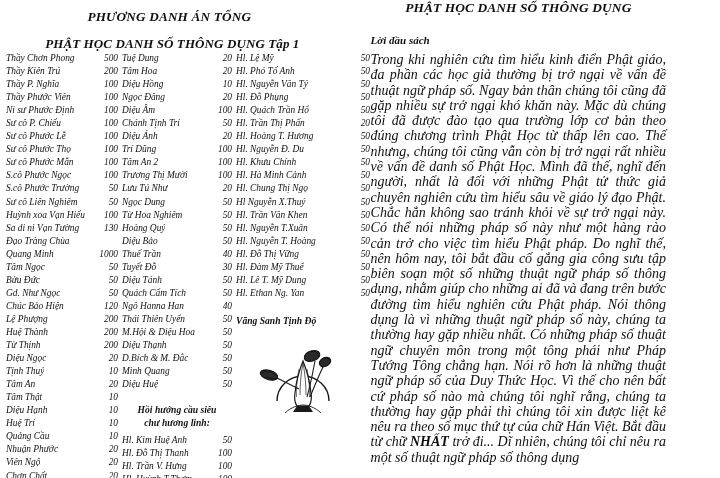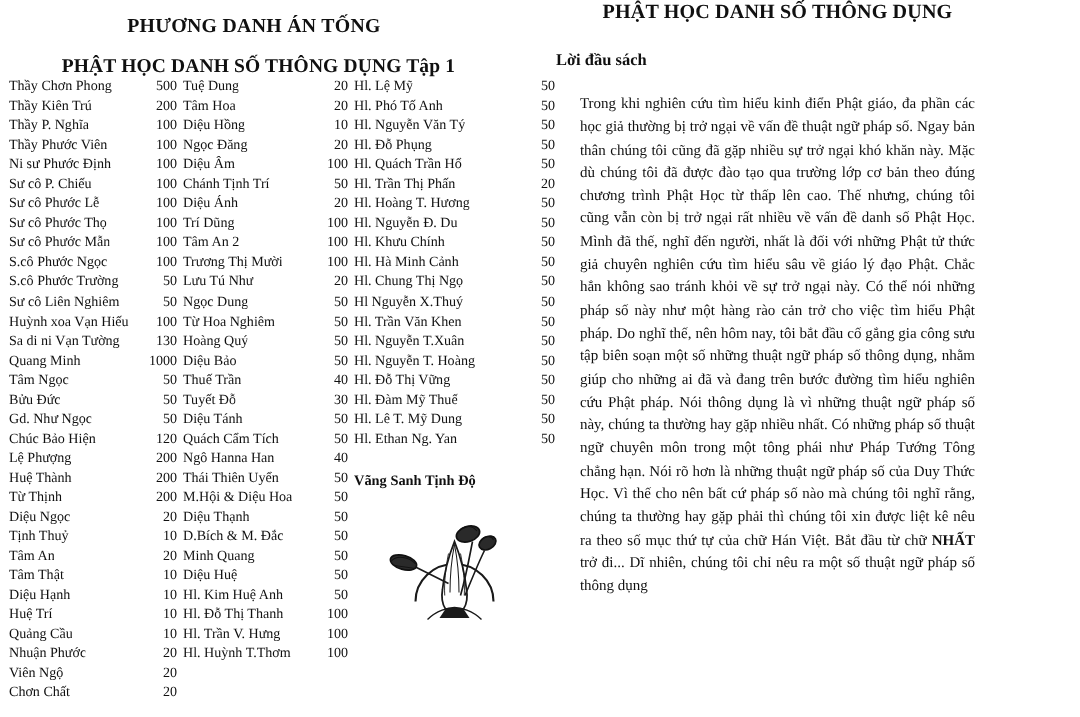--- a/index.html
+++ b/index.html
@@ -12,20 +12,21 @@
     height: 478px;
     overflow: hidden;
     font-family: "Liberation Serif", "DejaVu Serif", serif;
     color: #101010;
   }
   .page {
     position: relative;
     width: 688px;
     height: 478px;
     display: flex;
+    font-style: italic;
   }
   
   .left-page {
     position: relative;
     width: 370px;
     height: 478px;
     padding: 0;
     box-sizing: border-box;
   }
   .title-main {
@@ -108,22 +109,22 @@
     font-size: 13.4px;
     letter-spacing: 0.1px;
   }
   .r-subtitle {
     font-weight: bold;
     font-size: 11px;
     margin-top: 18px;
     margin-bottom: 6px;
   }
   .r-body p {
-    margin: 16px;
-    font-size: 10px;
+    margin: 0;
+    font-size: 14px;
     line-height: 15.3px;
     text-align: justify;
     text-justify: inter-word;
     text-indent: 0;
     hyphens: none;
   }
   .r-body p b { font-weight: bold; }
 </style>
 </head>
 <body>
@@ -188,20 +189,24 @@
           </div>
           <div class="row">
             <span class="nm">Huỳnh xoa Vạn Hiếu</span>
             <span class="amt">100</span>
           </div>
           <div class="row">
             <span class="nm">Sa di ni Vạn Tường</span>
             <span class="amt">130</span>
           </div>
           <div class="row">
+            <span class="nm">Đạo Tràng Chùa</span>
+            <span class="amt"></span>
+          </div>
+          <div class="row">
             <span class="nm">Quang Minh</span>
             <span class="amt">1000</span>
           </div>
           <div class="row">
             <span class="nm">Tâm Ngọc</span>
             <span class="amt">50</span>
           </div>
           <div class="row">
             <span class="nm">Bửu Đức</span>
             <span class="amt">50</span>
@@ -368,20 +373,24 @@
             </div>
             <div class="row">
               <span class="nm">Minh Quang</span>
               <span class="amt">50</span>
             </div>
             <div class="row">
               <span class="nm">Diệu Huệ</span>
               <span class="amt">50</span>
             </div>
           </div>
+        <div class="sub-head">
+          <div>Hồi hướng cầu siêu</div>
+          <div>chư hương linh:</div>
+        </div>
         <div>
             <div class="row">
               <span class="nm">Hl. Kim Huệ Anh</span>
               <span class="amt">50</span>
             </div>
             <div class="row">
               <span class="nm">Hl. Đỗ Thị Thanh</span>
               <span class="amt">100</span>
             </div>
             <div class="row">

